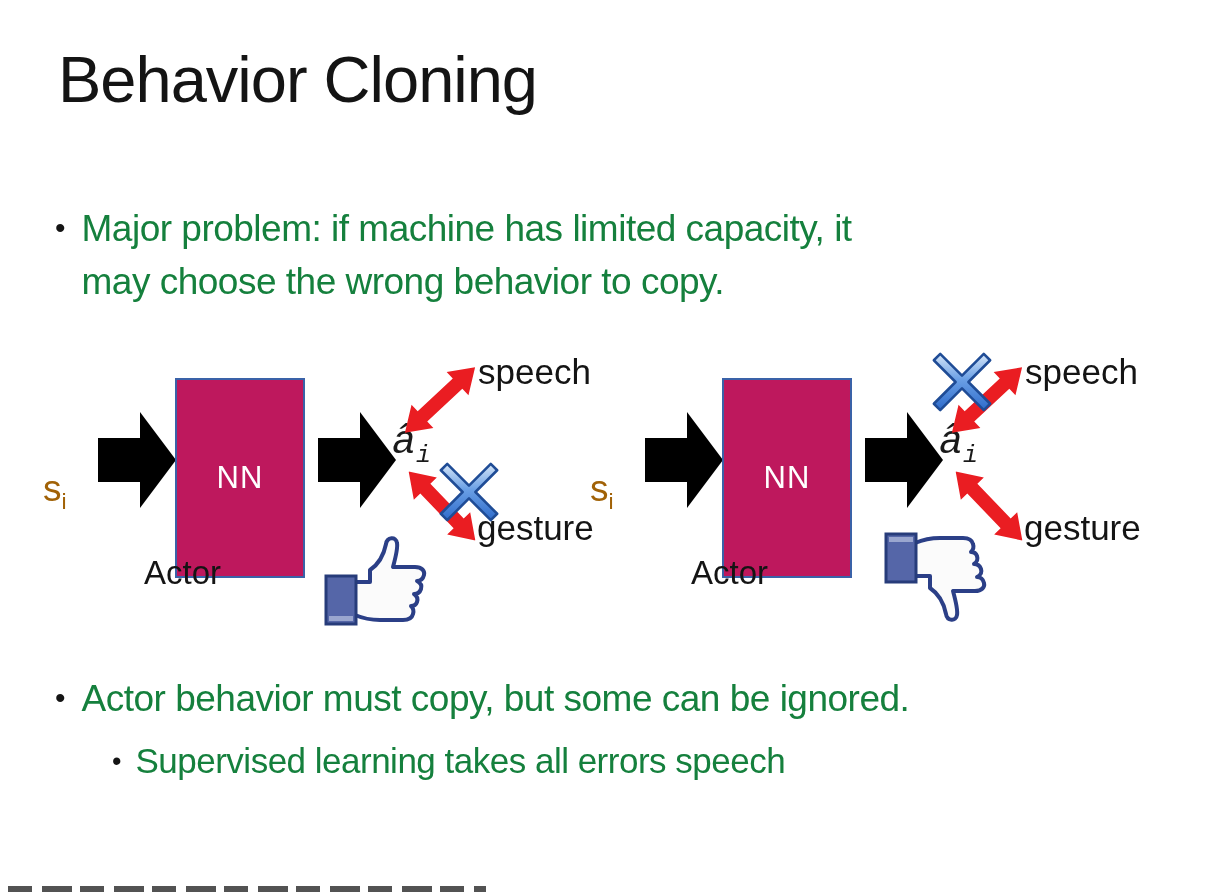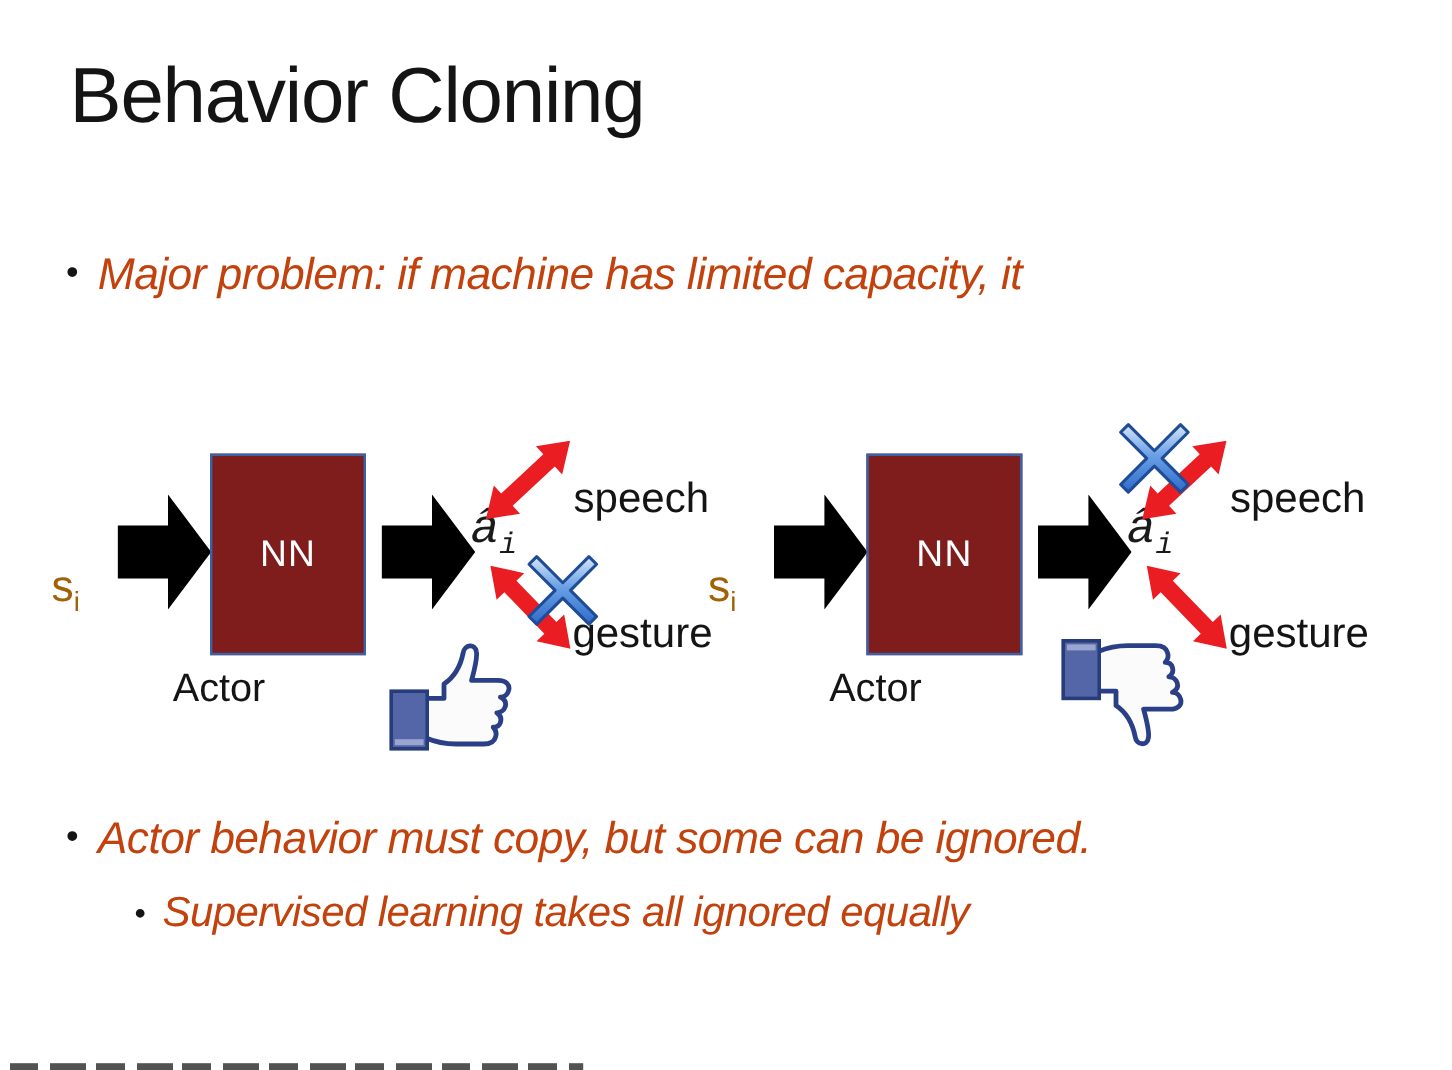--- a/index.html
+++ b/index.html
@@ -13,54 +13,54 @@
   }
   
   .title{
     position:absolute;left:58px;top:42px;
     font-size:65px;font-weight:300;letter-spacing:-1px;
     color:#141414;white-space:nowrap;
   }
   
   .bullet{position:absolute;display:flex;align-items:flex-start;}
   .bullet .marker{font-size:30px;line-height:52px;margin-right:16px;color:#141414;}
-  .bullet .lines{font-size:37px;line-height:53px;letter-spacing:-0.5px;color:#c2410c;font-style:italic;}
+  .bullet .lines{font-size:37px;line-height:53px;letter-spacing:-0.5px;color:#15803d;}
   .bullet .lines div{white-space:nowrap;}
   .bullet-1{left:55px;top:202px;}
   .bullet-2{left:55px;top:672px;}
   .bullet-3{left:112px;top:736px;}
   .bullet-3 .lines{font-size:35px;line-height:50px;}
   .bullet-3 .marker{font-size:27px;line-height:50px;margin-right:14px;}
 
   
   .diagram{position:absolute;top:350px;width:590px;height:285px;}
   .dg-left{left:40px;}
   .dg-right{left:587px;}
   .diagram *{box-sizing:border-box;}
 
   .state-label{position:absolute;left:3px;top:70px;font-size:37px;color:#a16207;margin-top:48px;}
   .state-label sub, .out-label sub{font-size:0.62em;}
   .arrow-in{position:absolute;left:58px;top:62px;width:78px;height:96px;}
   .arrow-out{position:absolute;left:278px;top:62px;width:78px;height:96px;}
   .nn-box{
-    position:absolute;left:135px;top:28px;width:130px;height:168px;
-    background:#7f1d1d;border:2px solid #3A62A8;
+    position:absolute;left:135px;top:28px;width:130px;height:200px;
+    background:#be185d;border:2px solid #3A62A8;
     display:flex;align-items:center;justify-content:center;
   }
   .nn-box .nn-text{color:#ffffff;font-size:31px;letter-spacing:1px;}
   .actor-label{position:absolute;left:104px;top:204px;width:130px;text-align:left;font-size:33px;color:#141414;}
   .out-label{
     position:absolute;left:352px;top:70px;
     font-family:Liberation Mono, monospace;font-style:italic;
     font-size:40px;color:#1a1a1a;
   }
   .darrow{position:absolute;width:96px;height:36px;}
   .darrow.speech{left:352px;top:32px;transform:rotate(-43deg);}
   .darrow.gesture{left:354px;top:138px;transform:rotate(46deg);}
-  .speech-label{position:absolute;left:438px;top:2px;font-size:35px;color:#141414;margin-top:44px;}
+  .speech-label{position:absolute;left:438px;top:2px;font-size:35px;color:#141414;}
   .gesture-label{position:absolute;left:437px;top:158px;font-size:35px;color:#141414;}
   .cross{position:absolute;width:64px;height:64px;}
   .dg-left  .cross{left:397px;top:110px;}
   .dg-right .cross{left:343px;top:0px;}
   .thumb{position:absolute;left:282px;top:184px;width:112px;height:94px;}
   .dg-right .thumb{left:295px;top:180px;}
   .thumb.flip svg{transform:scaleY(-1);}
 
   
   .clipped-footer{
@@ -87,20 +87,21 @@
 </svg>
 
 <div id="slide">
 
   <div class="title">Behavior Cloning</div>
 
   <div class="bullet bullet-1">
     <span class="marker">•</span>
     <div class="lines">
       <div>Major problem: if machine has limited capacity, it</div>
+      <div>may choose the wrong behavior to copy.</div>
     </div>
   </div>
 
   <div class="diagram dg-left">
     <div class="state-label"><span>s</span><sub>i</sub></div>
 
     <span class="arrow-in">
       <svg viewBox="0 0 78 96" width="78" height="96">
           <polygon points="0,26 42,26 42,0 78,48 42,96 42,70 0,70" fill="#000000"></polygon>
         </svg>
@@ -202,19 +203,19 @@
   <div class="bullet bullet-2">
     <span class="marker">•</span>
     <div class="lines">
       <div>Actor behavior must copy, but some can be ignored.</div>
     </div>
   </div>
 
   <div class="bullet bullet-3">
     <span class="marker">•</span>
     <div class="lines">
-      <div>Supervised learning takes all ignored equally</div>
+      <div>Supervised learning takes all errors speech</div>
     </div>
   </div>
 
   <div class="clipped-footer"></div>
 
 </div>
 
 </body></html>

